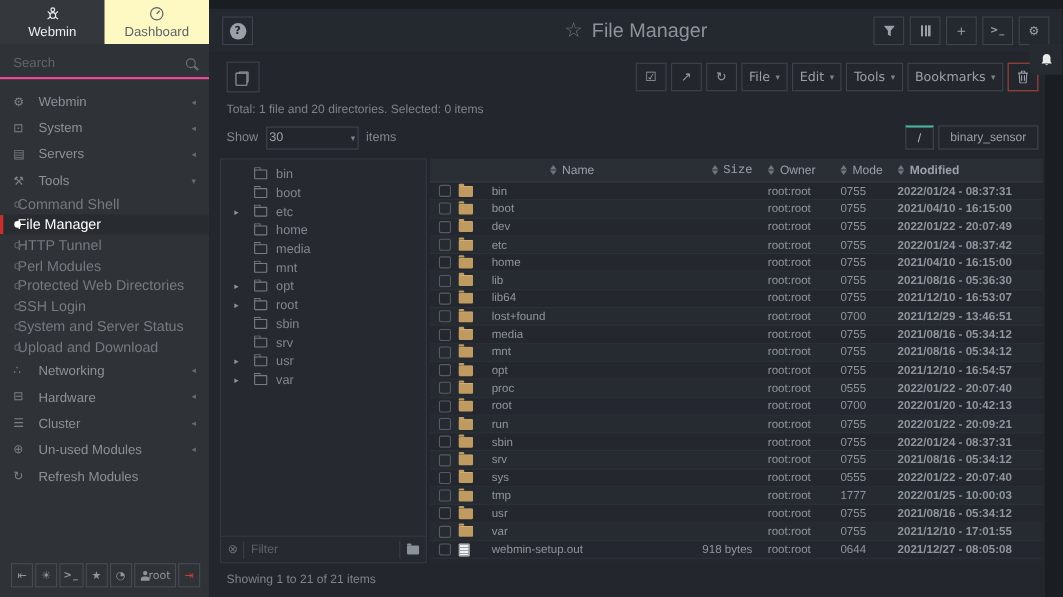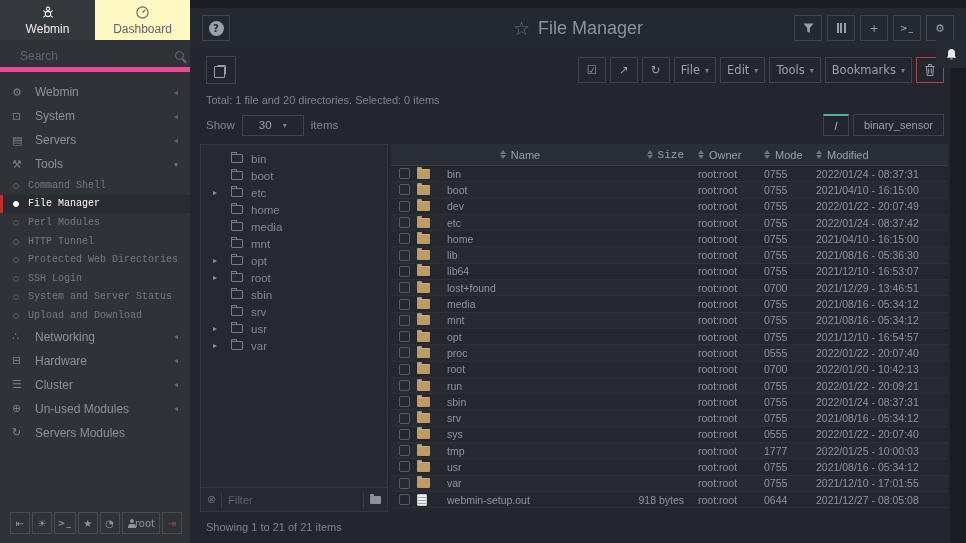--- a/index.html
+++ b/index.html
@@ -11,36 +11,36 @@
 
   
   .sidebar { width:190px; background:#2f3338; display:flex; flex-direction:column; flex:none; }
   .brand-tabs { display:flex; height:40px; flex:none; }
   .brand-tab { flex:1; display:flex; flex-direction:column; align-items:center; justify-content:center;
     gap:2px; font-size:12px; color:#5d6269; background:#fef9c3; cursor:pointer; }
   .brand-tab .tabicon { color:#5d6269; height:16px; display:flex; align-items:center; }
   .brand-tab.active { background:#34383d; color:#eceef0; }
   .brand-tab.active .tabicon { color:#eceef0; }
 
-  .search-row { height:28px; flex:none; display:flex; align-items:center; padding:0 20px;
-    border-bottom:5px solid #ec4899; margin-top:4px; }
+  .search-row { height:28px; flex:none; display:flex; align-items:center; padding:0 12px;
+    border-bottom:2px solid #ec4899; margin-top:4px; }
   .search-row input { flex:1; background:transparent; border:0; outline:none; color:#aeb4ba;
     font-size:12px; font-family:"Liberation Sans", sans-serif; }
   .search-row input::placeholder { color:#61666d; }
   .mag { width:9px; height:9px; border:1.5px solid #6b7178; border-radius:50%; position:relative; flex:none; }
   .mag::after { content:""; position:absolute; width:5px; height:1.5px; background:#6b7178;
     transform:rotate(45deg); right:-4px; bottom:-2px; }
 
   .menu { flex:1; padding-top:8px; overflow:hidden; }
   .menu-item { position:relative; display:flex; align-items:center; cursor:pointer; color:#8b9198; }
   .menu-item.top { height:24px; padding:0 12px; font-size:12px; }
   .menu-item.top .mglyph { width:16px; font-size:11px; color:#7b8187; flex:none; }
   .menu-item.top .mlabel { margin-left:7px; }
   .mcaret { margin-left:auto; font-size:8px; color:#666b72; }
-  .menu-item.sub { height:18.6px; padding-left:28px; font-size:10px; color:#747a81;font-family:Liberation Mono, monospace; }
+  .menu-item.sub { height:18.6px; padding-left:16px; font-size:13px; color:#747a81; }
   .menu-item.sub::before { content:""; position:absolute; left:13px; top:50%; margin-top:-2.5px;
     width:4px; height:4px; border:1px solid #5c6168; border-radius:50%; }
   .menu-item.sub.active { color:#ffffff; background:#282b30; box-shadow:inset 3px 0 0 0 #c4302b; }
   .menu-item.sub.active::before { background:#ffffff; border-color:#ffffff; }
 
   .side-footer { flex:none; margin-top:auto; display:flex; align-items:center; gap:2px;
     padding:6px 8px 9px 10px; }
   .sf-btn { height:22px; min-width:20px; padding:0 4px; border:1px solid #474c52; background:transparent;
     color:#8f959c; font-size:10px; display:flex; align-items:center; justify-content:center; gap:4px;
     cursor:pointer; font-family:"DejaVu Sans", sans-serif; }
@@ -84,22 +84,22 @@
   .tbtn.danger { border-color:#a8453f; }
   .toolbar-right { margin-left:auto; display:flex; gap:4px; }
   .copy-ic { width:9px; height:10px; border:1px solid currentColor; border-radius:1px; position:relative; }
   .copy-ic::before { content:""; position:absolute; left:-4px; bottom:-4px; width:9px; height:10px;
     border:1px solid currentColor; border-radius:1px; background:#23272d; }
 
   .info-row { flex:none; font-size:11px; color:#7d838a; padding:2px 4px 6px 6px; }
 
   .controls-row { flex:none; display:flex; align-items:center; padding:2px 4px 8px 6px;
     font-size:11.5px; color:#81878e; }
-  .show-select { width:62px; height:21px; border:1px solid #3f444b; margin:0 7px; display:flex;
-    align-items:center; padding:0 16px; color:#9aa0a7; cursor:pointer; }
+  .show-select { width:84px; height:21px; border:1px solid #3f444b; margin:0 7px; display:flex;
+    align-items:center; padding:0 2px; color:#9aa0a7; cursor:pointer; }
   .show-select .ddcaret { margin-left:auto; font-size:8px; color:#7c828a; }
   .crumbs { margin-left:auto; display:flex; gap:4px; }
   .crumb { height:22px; border:1px solid #3f444b; display:flex; align-items:center; justify-content:center;
     font-size:11px; color:#9aa0a7; cursor:pointer; padding:0 10px; background:transparent; }
   .crumb.rootc { min-width:26px; padding:0; border-top:2px solid #49b0a0; color:#b7bdc3; }
 
   .content-row { flex:1; display:flex; gap:3px; min-height:0; }
 
   
   .tree-panel { width:188px; flex:none; background:#262a30; border:1px solid #343840;
@@ -134,21 +134,21 @@
   .sort::before { content:""; border-left:3px solid transparent; border-right:3px solid transparent;
     border-bottom:4px solid #70767d; }
   .sort::after { content:""; border-left:3px solid transparent; border-right:3px solid transparent;
     border-top:4px solid #70767d; }
   .col-check { width:26px; flex:none; display:flex; justify-content:center; }
   .col-icon { width:30px; flex:none; display:flex; }
   .col-name { flex:1; min-width:0; white-space:nowrap; overflow:hidden;justify-content:center; }
   .col-size { width:105px; flex:none; text-align:right; padding-right:14px; }
   .col-owner { width:66px; flex:none; }
   .col-mode { width:52px; flex:none; }
-  .col-mod { width:132px; flex:none; }
+  .col-mod { width:132px; flex:none;font-weight:bold; }
   .theader .col-size { justify-content:flex-end; display:flex;font-family:Liberation Mono, monospace; }
   .tbody { flex:1; overflow:hidden; }
   .trow { height:16.3px; display:flex; align-items:center; border-bottom:1px solid #2d3138;
     font-size:10.5px; color:#8f959c; cursor:pointer; }
   .trow:nth-child(even) { background:#262b31; }
   .cb { width:11px; height:11px; border:1px solid #565c63; border-radius:2px; background:transparent;
     cursor:pointer; }
   .icon-folder { width:13px; height:10px; background:#bf9b62; border-top:1px solid #d0ad75;
     border-radius:1px; position:relative; display:inline-block; }
   .icon-folder::before { content:""; position:absolute; top:-3px; left:0; width:5px; height:2px;
@@ -226,27 +226,27 @@
 
 
   <div class="menu-item sub active">
 
     <span class="mlabel">File Manager</span>
     <span class="mcaret uicon"></span>
   </div>
 
   <div class="menu-item sub">
 
+    <span class="mlabel">HTTP Tunnel</span>
+    <span class="mcaret uicon"></span>
+  </div>
+
+  <div class="menu-item sub">
+
     <span class="mlabel">Perl Modules</span>
-    <span class="mcaret uicon"></span>
-  </div>
-
-  <div class="menu-item sub">
-
-    <span class="mlabel">HTTP Tunnel</span>
     <span class="mcaret uicon"></span>
   </div>
 
   <div class="menu-item sub">
 
     <span class="mlabel">Protected Web Directories</span>
     <span class="mcaret uicon"></span>
   </div>
 
   <div class="menu-item sub">
@@ -287,21 +287,21 @@
   </div>
 
   <div class="menu-item top">
     <span class="mglyph uicon">⊕</span>
     <span class="mlabel">Un-used Modules</span>
     <span class="mcaret uicon">◂</span>
   </div>
 
   <div class="menu-item top">
     <span class="mglyph uicon">↻</span>
-    <span class="mlabel">Servers Modules</span>
+    <span class="mlabel">Refresh Modules</span>
     <span class="mcaret uicon"></span>
   </div>
 </nav>
 
     <div class="side-footer">
       <button class="sf-btn">
         <span class="uicon">⇤</span>
       </button>
       <button class="sf-btn">
         <span class="uicon">☀</span>

